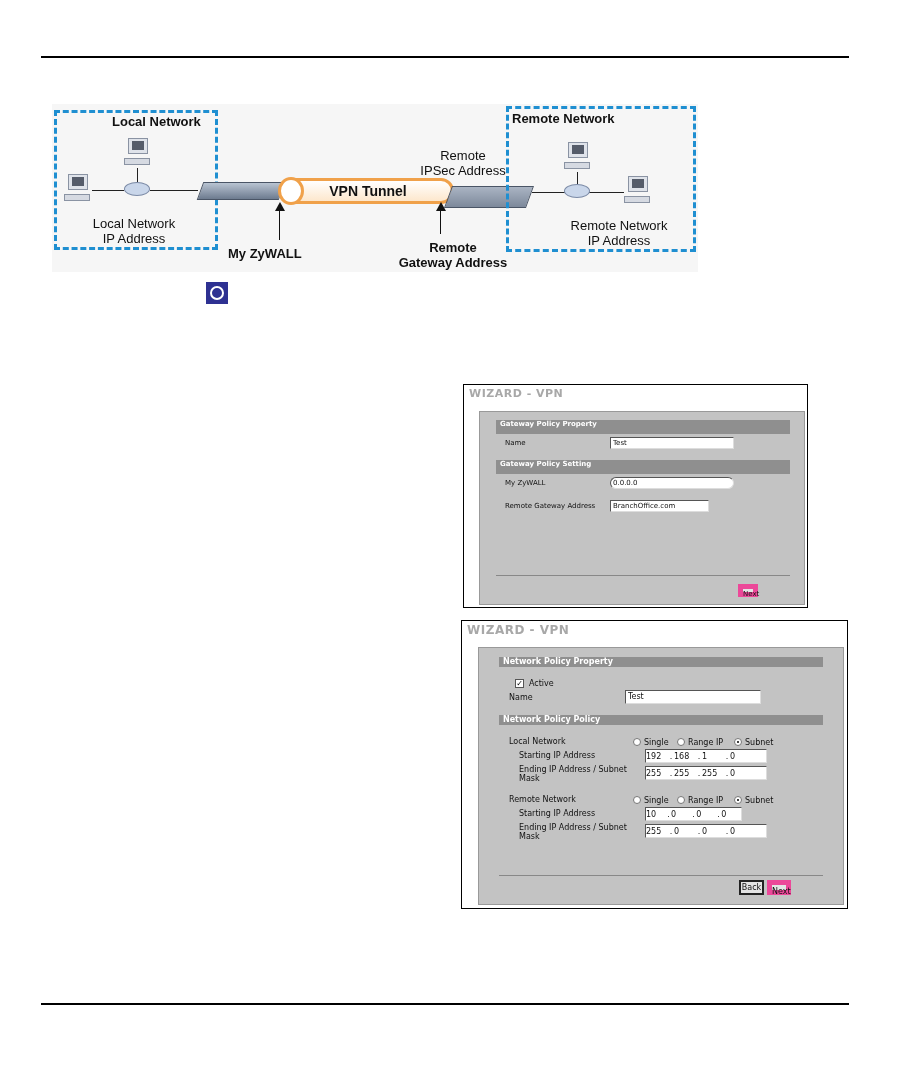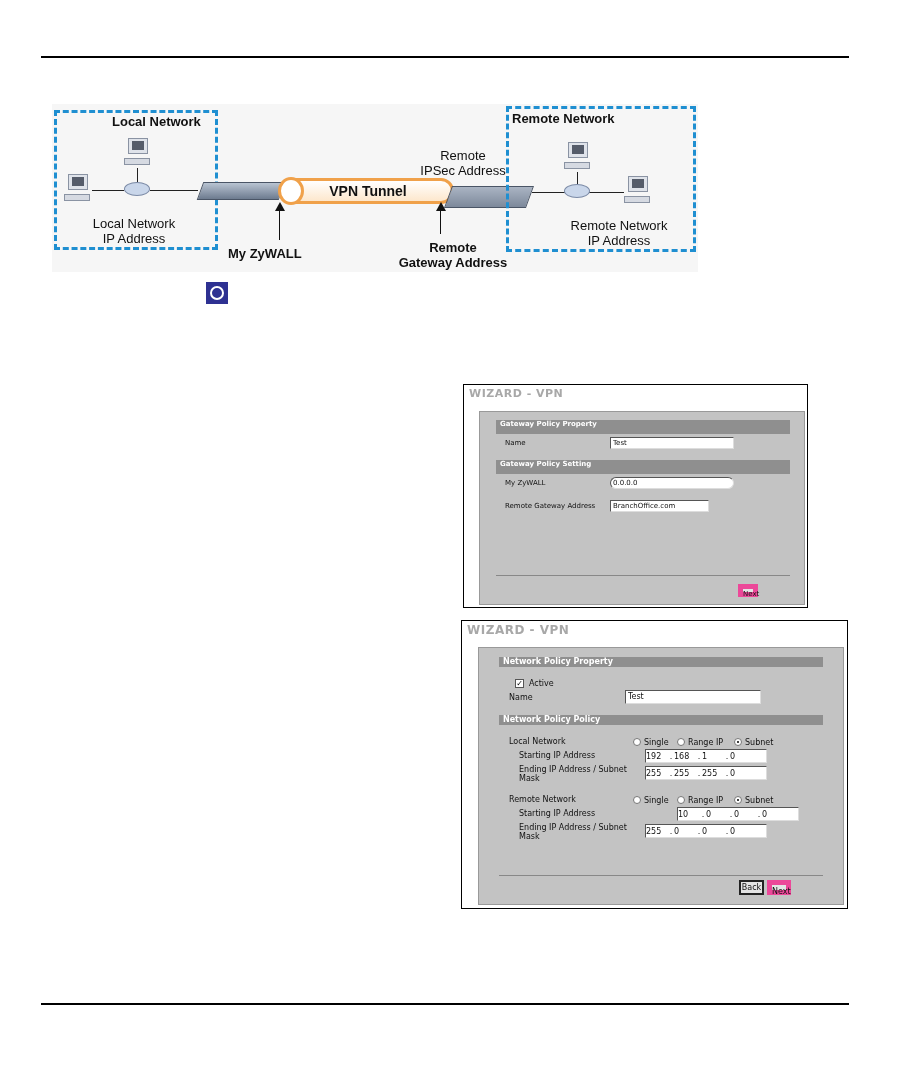--- a/index.html
+++ b/index.html
@@ -202,21 +202,21 @@
 
     <div class="lbl" style="left:30px;top:147px;">Remote Network</div>
     <div class="radio" style="left:154px;top:148px;"></div>
     <div class="lbl" style="left:165px;top:148px;">Single</div>
     <div class="radio" style="left:198px;top:148px;"></div>
     <div class="lbl" style="left:209px;top:148px;">Range IP</div>
     <div class="radio on" style="left:255px;top:148px;"></div>
     <div class="lbl" style="left:266px;top:148px;">Subnet</div>
 
     <div class="lbl" style="left:40px;top:161px;">Starting IP Address</div>
-    <div class="ipfield" style="left:166px;top:159px;width:122px;margin-left:32px;">
+    <div class="ipfield" style="left:166px;top:159px;width:97px;">
       <span class="oct">10</span>
         <span class="dot">.</span>
       <span class="oct">0</span>
         <span class="dot">.</span>
       <span class="oct">0</span>
         <span class="dot">.</span>
       <span class="oct">0</span>
     </div>
     <div class="lbl" style="left:40px;top:175px;line-height:9px;">
       <div>Ending IP Address / Subnet</div>

